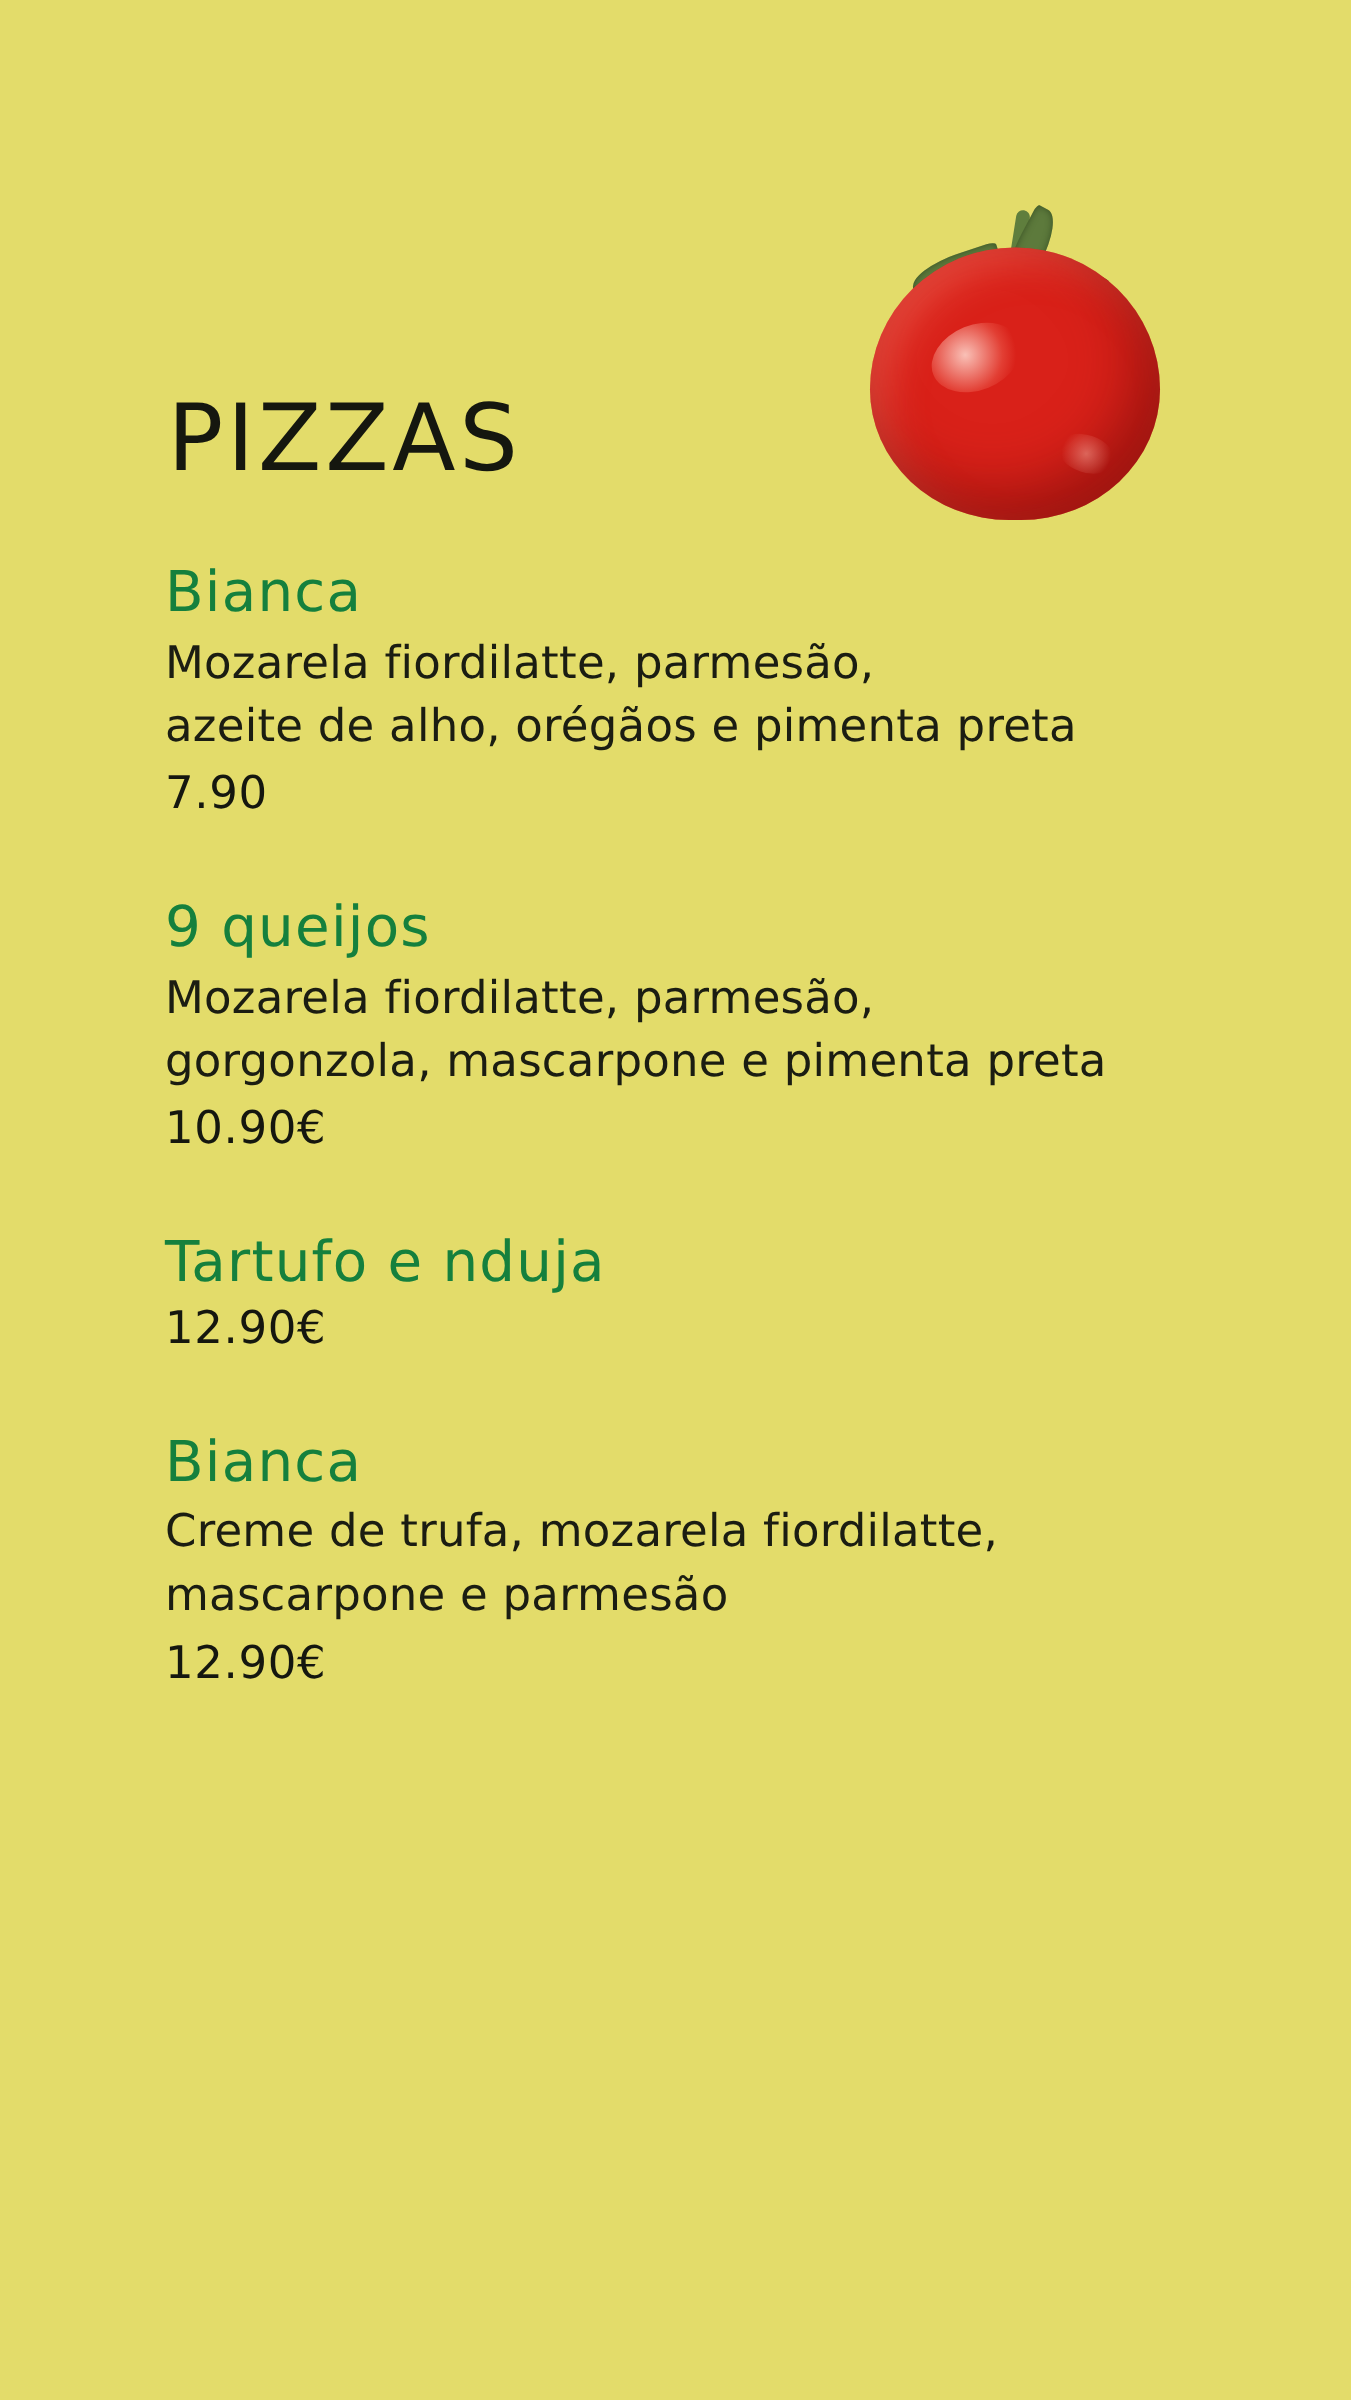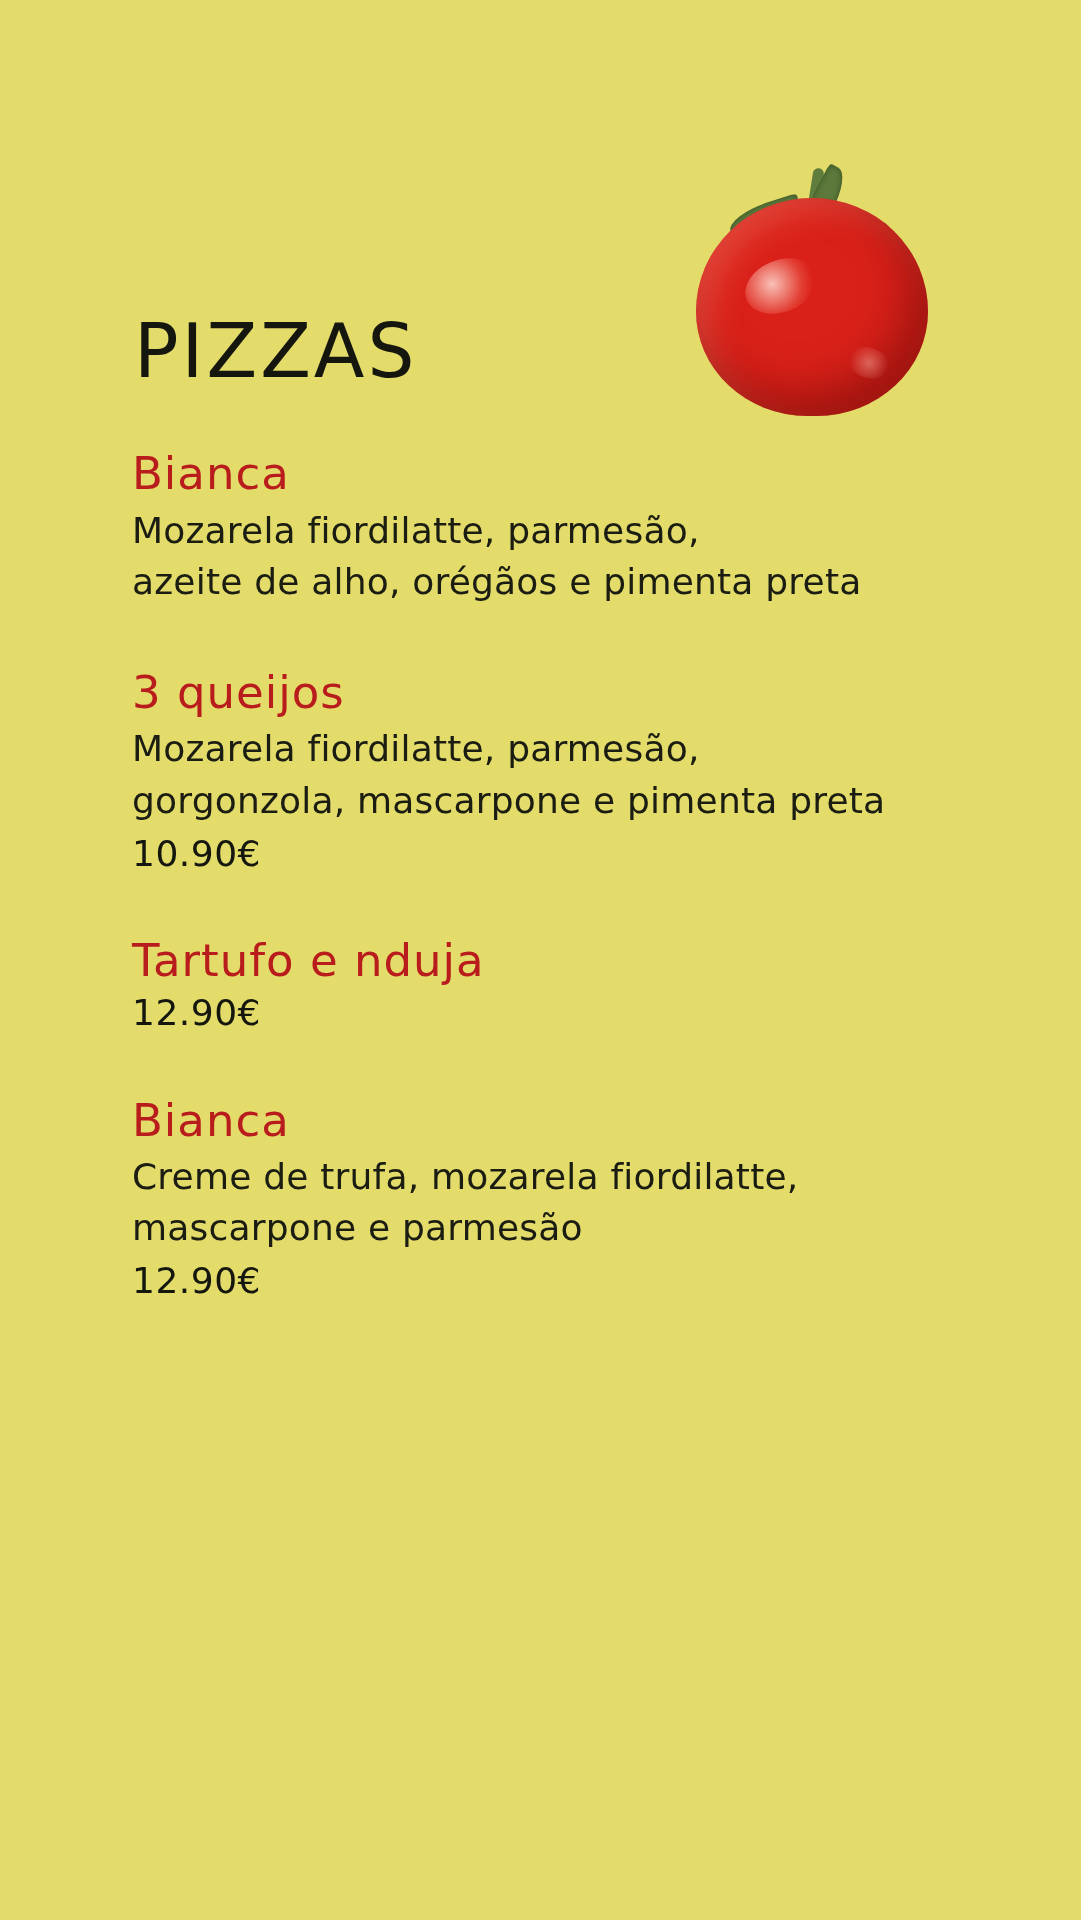--- a/index.html
+++ b/index.html
@@ -109,21 +109,21 @@
   }
   .item {
     margin-bottom: 62px;
   }
   .item-name {
     font-size: 45px;
     line-height: 1.08;
     letter-spacing: 1px;
     font-weight: 400;
     margin: 0 0 6px 0;
-    color: #b91c1c;
+    color: #15803d;
   }
   .item-desc {
     font-size: 36px;
     line-height: 1.42;
     letter-spacing: .2px;
     margin: 0;
     color: #1b1d12;
   }
   .item-price {
     font-size: 36px;
@@ -151,24 +151,25 @@
     </div>
   </div>
 
   <h1 class="menu-title">PIZZAS</h1>
 
   <div class="items">
 
     <div class="item">
       <p class="item-name">Bianca</p>
       <p class="item-desc">Mozarela fiordilatte, parmesão,<br>azeite de alho, orégãos e pimenta preta</p>
+      <p class="item-price">7.90</p>
     </div>
 
     <div class="item">
-      <p class="item-name">3 queijos</p>
+      <p class="item-name">9 queijos</p>
       <p class="item-desc">Mozarela fiordilatte, parmesão,<br>gorgonzola, mascarpone e pimenta preta</p>
       <p class="item-price">10.90€</p>
     </div>
 
     <div class="item">
       <p class="item-name">Tartufo e nduja</p>
       <p class="item-price">12.90€</p>
     </div>
 
     <div class="item">

